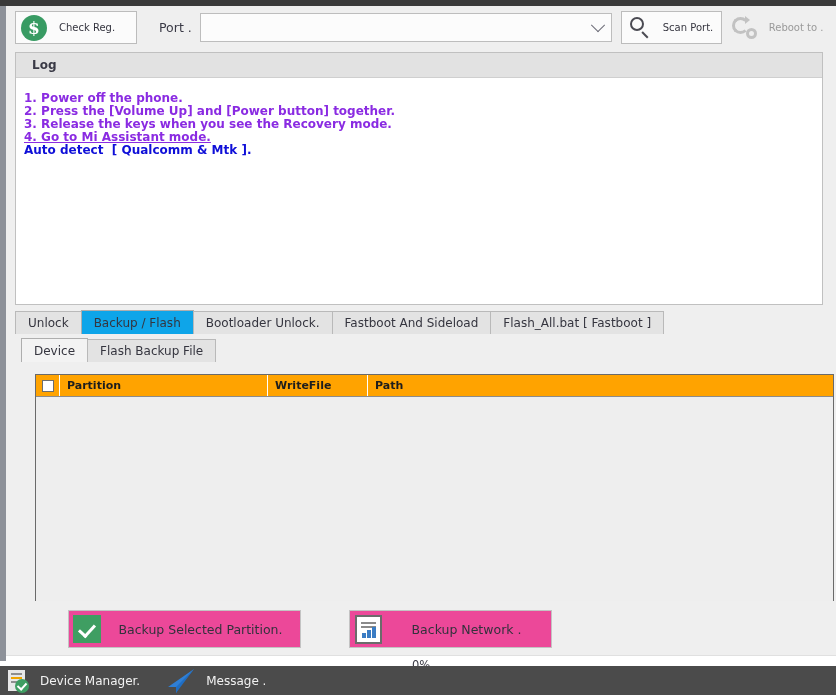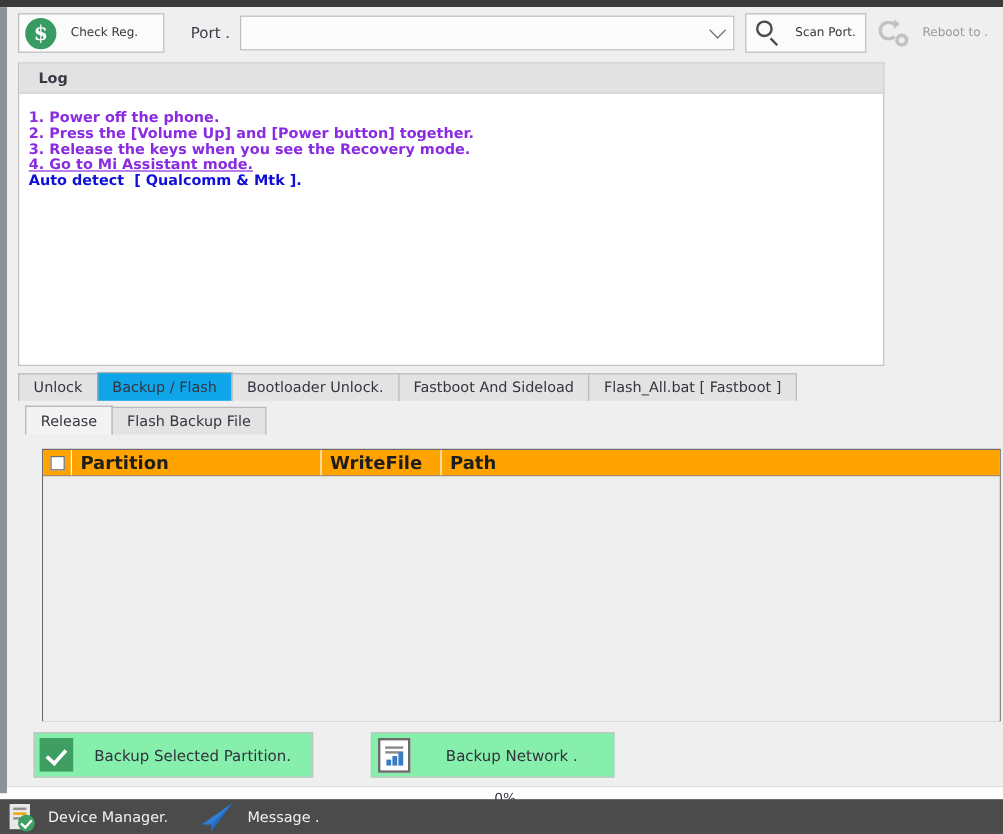--- a/index.html
+++ b/index.html
@@ -161,21 +161,21 @@
     border: 3px solid #c2c2c2;
     border-radius: 50%;
     box-sizing: border-box;
     background: #efefef;
   }
 
   
   .log-panel {
     position: absolute;
     left: 9px; top: 46px;
-    width: 722px; height: 253px;
+    width: 808px; height: 253px;
     background: #ffffff;
     border: 1px solid #c0c0c0;
     box-sizing: border-box;
   }
   .log-header {
     height: 24px;
     background: #e2e2e2;
     border-bottom: 1px solid #cfcfcf;
     display: flex;
     align-items: center;
@@ -264,21 +264,21 @@
   }
   .table-head {
     display: flex;
     height: 21px;
     background: #ffa300;
     border-bottom: 1px solid #8b8b8b;
   }
   .th {
     display: flex;
     align-items: center;
-    font-size: 15px;
+    font-size: 11px;
     font-weight: bold;
     color: #1d1d1d;
     padding-left: 7px;
     border-right: 1px solid #ffffff;
     box-sizing: border-box;
     white-space: nowrap;
   }
   .th.check {
     width: 24px;
     padding-left: 0;
@@ -296,26 +296,27 @@
   .th.path { flex: 1; border-right: none; }
   .table-body {
     height: 204px;
     background: #eeeeee;
   }
 
   
   .action-btn {
     position: absolute;
     height: 38px;
-    background: #86efac;
+    background: #ec4899;
     border: 1px solid #c3c3c3;
     box-sizing: border-box;
     display: flex;
     align-items: center;
     cursor: pointer;
+    margin-left: 40px;
   }
   #backup-selected-btn { left: 22px; top: 604px; width: 233px; }
   #backup-network-btn  { left: 303px; top: 604px; width: 203px; }
   .check-icon {
     width: 28px; height: 28px;
     background: #3f9e62;
     margin-left: 4px;
     flex: none;
     position: relative;
   }
@@ -494,21 +495,21 @@
 
   <div class="tabstrip" id="tabstrip">
       <div class="tab">Unlock</div>
       <div class="tab active">Backup / Flash</div>
       <div class="tab">Bootloader Unlock.</div>
       <div class="tab">Fastboot And Sideload</div>
       <div class="tab">Flash_All.bat [ Fastboot ]</div>
     </div>
 
   <div class="subtabstrip" id="subtabstrip">
-      <div class="subtab active">Release</div>
+      <div class="subtab active">Device</div>
       <div class="subtab">Flash Backup File</div>
     </div>
 
   <div class="table-wrap">
     <div class="table-head">
       <div class="th check">
         <span class="th-checkbox"></span>
       </div>
       <div class="th partition">Partition</div>
       <div class="th writefile">WriteFile</div>

